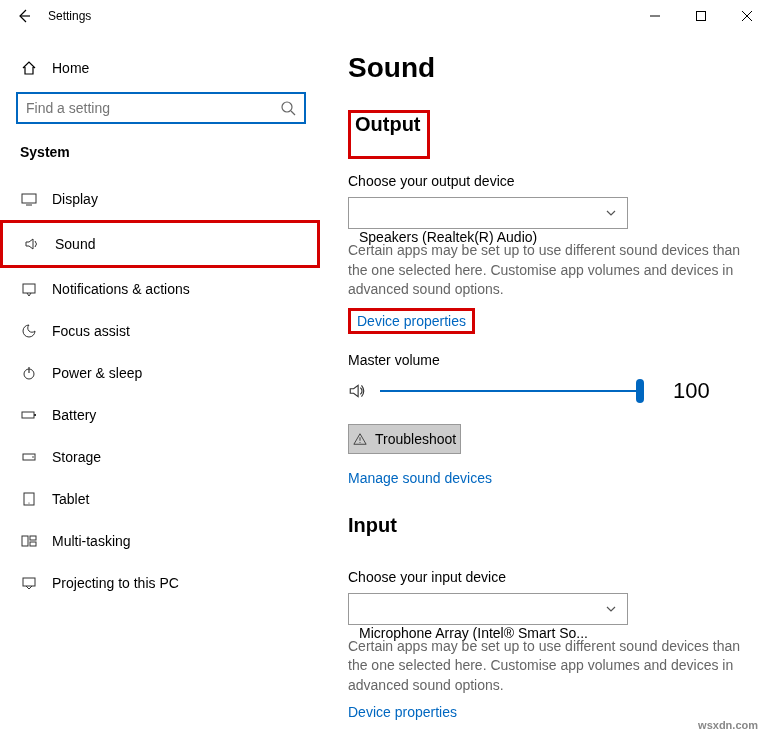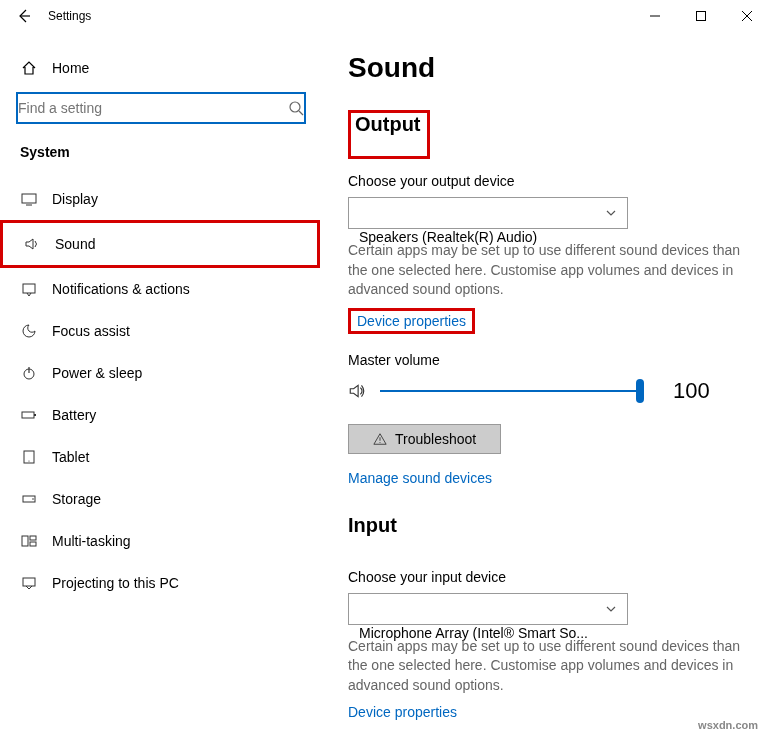--- a/index.html
+++ b/index.html
@@ -8,21 +8,21 @@
     .titlebar .back { width: 32px; height: 32px; display: flex; align-items: center; justify-content: center; cursor: pointer; }
     .titlebar .title { font-size: 12px; margin-left: 8px; color: #000; }
     .window-controls { position: absolute; top: 0; right: 0; display: flex; }
     .window-controls .ctl { width: 46px; height: 32px; display: flex; align-items: center; justify-content: center; cursor: pointer; }
     .app { flex: 1; display: flex; min-height: 0; }
     .sidebar { width: 320px; padding: 20px 0 0 0; overflow-y: auto; }
     .home-row { display: flex; align-items: center; padding: 8px 20px; cursor: pointer; }
     .home-row .icon { width: 18px; display: flex; justify-content: center; margin-right: 14px; }
     .home-row .label { font-size: 14px; color: #000; }
     .search-wrap { padding: 8px 14px 16px 16px; }
-    .search { width: 100%; height: 32px; border: 2px solid #0067c0; display: flex; align-items: center; padding: 0 0; }
+    .search { width: 100%; height: 32px; border: 2px solid #0067c0; display: flex; align-items: center; padding: 0 8px; }
     .search input { flex: 1; border: none; outline: none; font-size: 14px; color: #555; background: transparent; }
     .search .search-icon { width: 16px; height: 16px; color: #555; }
     .category { font-size: 14px; font-weight: 600; padding: 4px 20px 12px 20px; }
     .nav-list { list-style: none; padding-top: 6px; }
     .nav-item { display: flex; align-items: center; padding: 13px 20px; cursor: pointer; font-size: 14px; }
     .nav-item .icon { width: 18px; display: flex; justify-content: center; margin-right: 14px; color: #333; }
     .nav-item.selected { position: relative; }
     .nav-item.selected-box { border: 3px solid #d40000; }
     .content { flex: 1; padding: 20px 26px 0 28px; overflow-y: auto; font-size: 14px; color: #333; }
     .page-title { font-size: 28px; font-weight: 600; margin-bottom: 26px; color: #000; }
@@ -34,21 +34,21 @@
     .dropdown .dd-text { flex: 1; font-size: 14px; color: #000; white-space: nowrap; overflow: hidden; text-overflow: ellipsis; margin-top: 48px; }
     .dropdown .chev { color: #555; }
     .desc { font-size: 14px; color: #666; line-height: 1.4; margin-bottom: 8px; max-width: 420px; }
     .link { color: #0067c0; font-size: 14px; cursor: pointer; display: inline-block; }
     .master-vol-label { font-size: 14px; margin: 18px 0 10px 0; color: #000; }
     .vol-row { display: flex; align-items: center; gap: 14px; margin-bottom: 20px; }
     .vol-icon { color: #333; }
     .slider-track { flex: 0 0 260px; height: 2px; background: #0067c0; position: relative; }
     .slider-thumb { position: absolute; right: 0; top: 50%; transform: translate(50%, -50%); width: 8px; height: 24px; background: #0067c0; border-radius: 4px; }
     .vol-value { font-size: 22px; color: #000; margin-left: 19px; }
-    .troubleshoot-btn { display: inline-flex; align-items: center; gap: 8px; border: 1px solid #999; background: #ccc; padding: 6px 24px; font-size: 14px; cursor: pointer; margin-bottom: 16px; }
+    .troubleshoot-btn { display: inline-flex; align-items: center; gap: 8px; border: 1px solid #999; background: #ccc; padding: 6px 4px; font-size: 14px; cursor: pointer; margin-bottom: 16px; }
     .section-gap { height: 28px; }
     svg { display: block; }
     .watermark { position: absolute; bottom: 6px; right: 12px; font-size: 11px; color: #888; font-weight: bold; }
   </style>
 </head>
 <body>
 
 <div class="titlebar">
   <div class="back">
     <svg width="16" height="16" viewBox="0 0 16 16">
@@ -151,34 +151,34 @@
             <svg width="16" height="16" viewBox="0 0 16 16">
               <rect x="1" y="5" width="12" height="6" fill="none" stroke="#333" stroke-width="1"></rect>
               <rect x="13" y="7" width="2" height="2" fill="#333"></rect>
             </svg>
           </span>
         <span>Battery</span>
       </li>
       <li class="nav-item">
         <span class="icon">
             <svg width="16" height="16" viewBox="0 0 16 16">
+              <rect x="2" y="5" width="12" height="6" fill="none" stroke="#333" stroke-width="1"></rect>
+              <circle cx="12" cy="8" r="0.8" fill="#333"></circle>
+            </svg>
+          </span>
+        <span>Storage</span>
+      </li>
+      <li class="nav-item">
+        <span class="icon">
+            <svg width="16" height="16" viewBox="0 0 16 16">
               <rect x="3" y="2" width="10" height="12" fill="none" stroke="#333" stroke-width="1"></rect>
               <circle cx="8" cy="12" r="0.6" fill="#333"></circle>
             </svg>
           </span>
         <span>Tablet</span>
-      </li>
-      <li class="nav-item">
-        <span class="icon">
-            <svg width="16" height="16" viewBox="0 0 16 16">
-              <rect x="2" y="5" width="12" height="6" fill="none" stroke="#333" stroke-width="1"></rect>
-              <circle cx="12" cy="8" r="0.8" fill="#333"></circle>
-            </svg>
-          </span>
-        <span>Storage</span>
       </li>
       <li class="nav-item">
         <span class="icon">
             <svg width="16" height="16" viewBox="0 0 16 16">
               <rect x="1" y="3" width="6" height="10" fill="none" stroke="#333" stroke-width="1"></rect>
               <rect x="9" y="3" width="6" height="4" fill="none" stroke="#333" stroke-width="1"></rect>
               <rect x="9" y="9" width="6" height="4" fill="none" stroke="#333" stroke-width="1"></rect>
             </svg>
           </span>
         <span>Multi-tasking</span>

